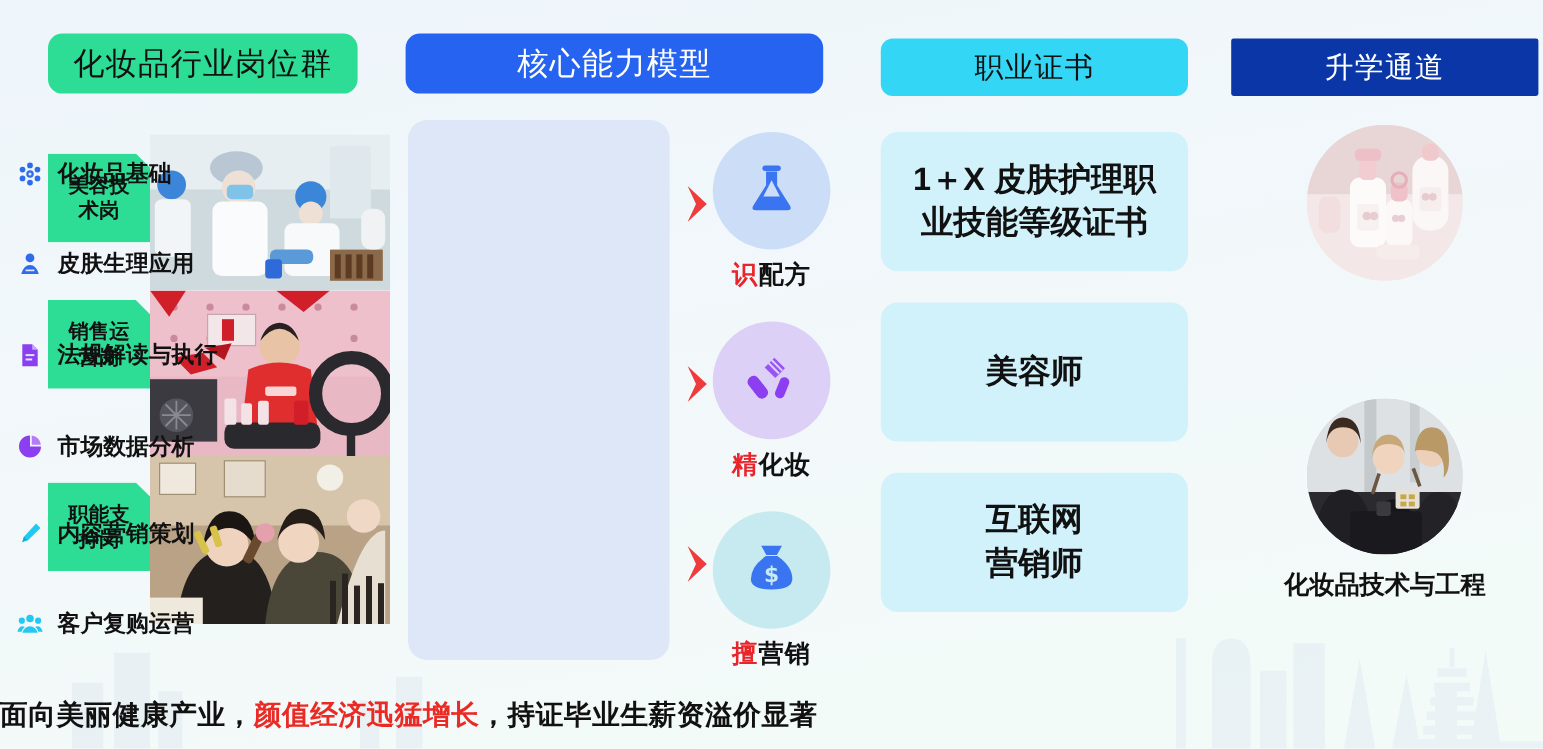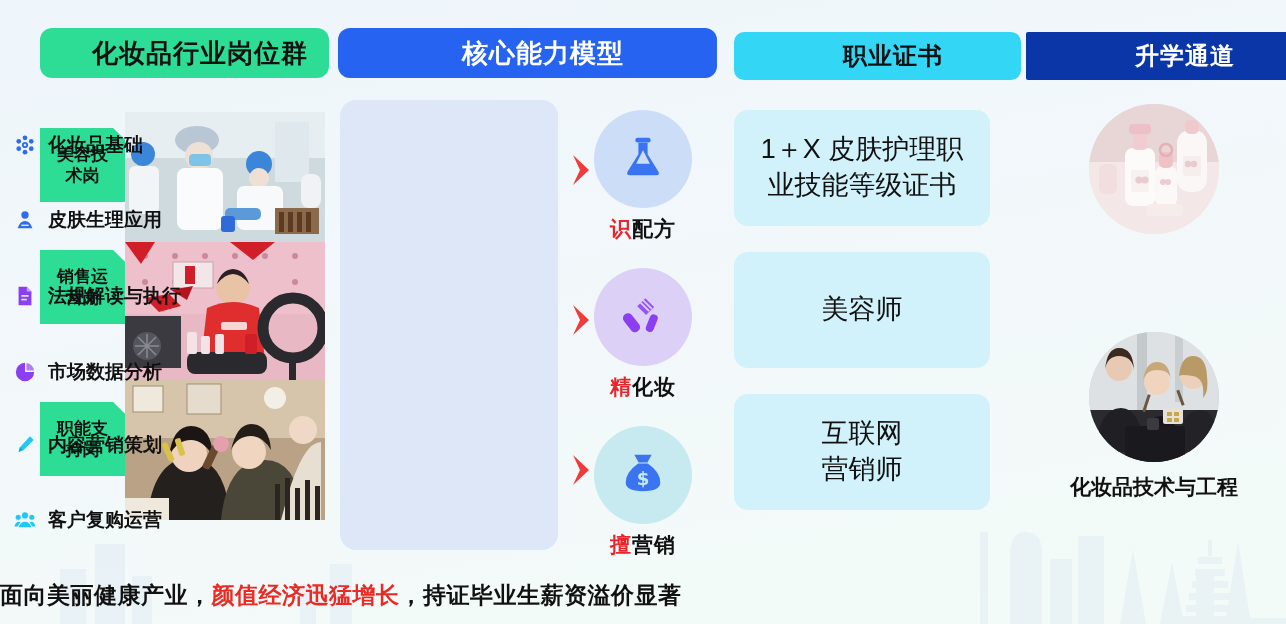--- a/index.html
+++ b/index.html
@@ -6,21 +6,21 @@
   body{
     width:1286px;height:624px;overflow:hidden;
     font-family:"Liberation Sans","DejaVu Sans",sans-serif;
     background:linear-gradient(170deg,#eef5fb 0%,#f2f8fa 45%,#f3fbf7 100%);
     position:relative;
   }
   .skyline{position:absolute;left:0;bottom:0;width:100%;height:110px;opacity:.55;pointer-events:none;}
 
   
   .hdr{position:absolute;display:flex;align-items:center;justify-content:center;
-       font-weight:bold;letter-spacing:1px;padding-left:31px;}
+       font-weight:normal;letter-spacing:1px;}
   #hdr-jobs{left:40px;top:28px;width:258px;height:50px;background:#2ddd96;color:#111;
             border-radius:12px;font-size:26px;}
   #hdr-model{left:338px;top:28px;width:348px;height:50px;background:#2563f0;color:#fff;
             border-radius:12px;font-size:26px;}
   #hdr-cert{left:734px;top:32px;width:256px;height:48px;background:#33d6f5;color:#111;
             border-radius:10px;font-size:24px;}
   #hdr-upgrade{left:1026px;top:32px;width:256px;height:48px;background:#0a36a8;color:#fff;
             border-radius:2px;font-size:24px;}
 
   
@@ -48,21 +48,21 @@
 
   
   .skill{position:absolute;left:594px;width:98px;text-align:center;}
   .skill .circ{width:98px;height:98px;border-radius:50%;display:flex;align-items:center;justify-content:center;}
   .skill .cap{margin-top:7px;font-size:21px;font-weight:bold;color:#111;letter-spacing:1px;}
   .skill .cap .hl{color:#e8252a;}
 
   
   .cert{position:absolute;left:734px;width:256px;background:#d2f2fb;border-radius:14px;
         display:flex;align-items:center;justify-content:center;text-align:center;
-        font-size:27px;font-weight:normal;color:#111;line-height:1.32;}
+        font-size:27px;font-weight:bold;color:#111;line-height:1.32;}
   #cert0{top:110px;height:116px;}
   #cert1{top:252px;height:116px;}
   #cert2{top:394px;height:116px;}
 
   
   .degree{position:absolute;left:1026px;width:256px;text-align:center;}
   #deg0{top:104px;} #deg1{top:332px;}
   .degree .pic{width:130px;height:130px;border-radius:50%;margin:0 auto;overflow:hidden;}
   .degree .dtitle{margin-top:11px;font-size:21px;font-weight:bold;color:#111;}
   .degree .dsub{margin-top:2px;font-size:17px;color:#222;}

